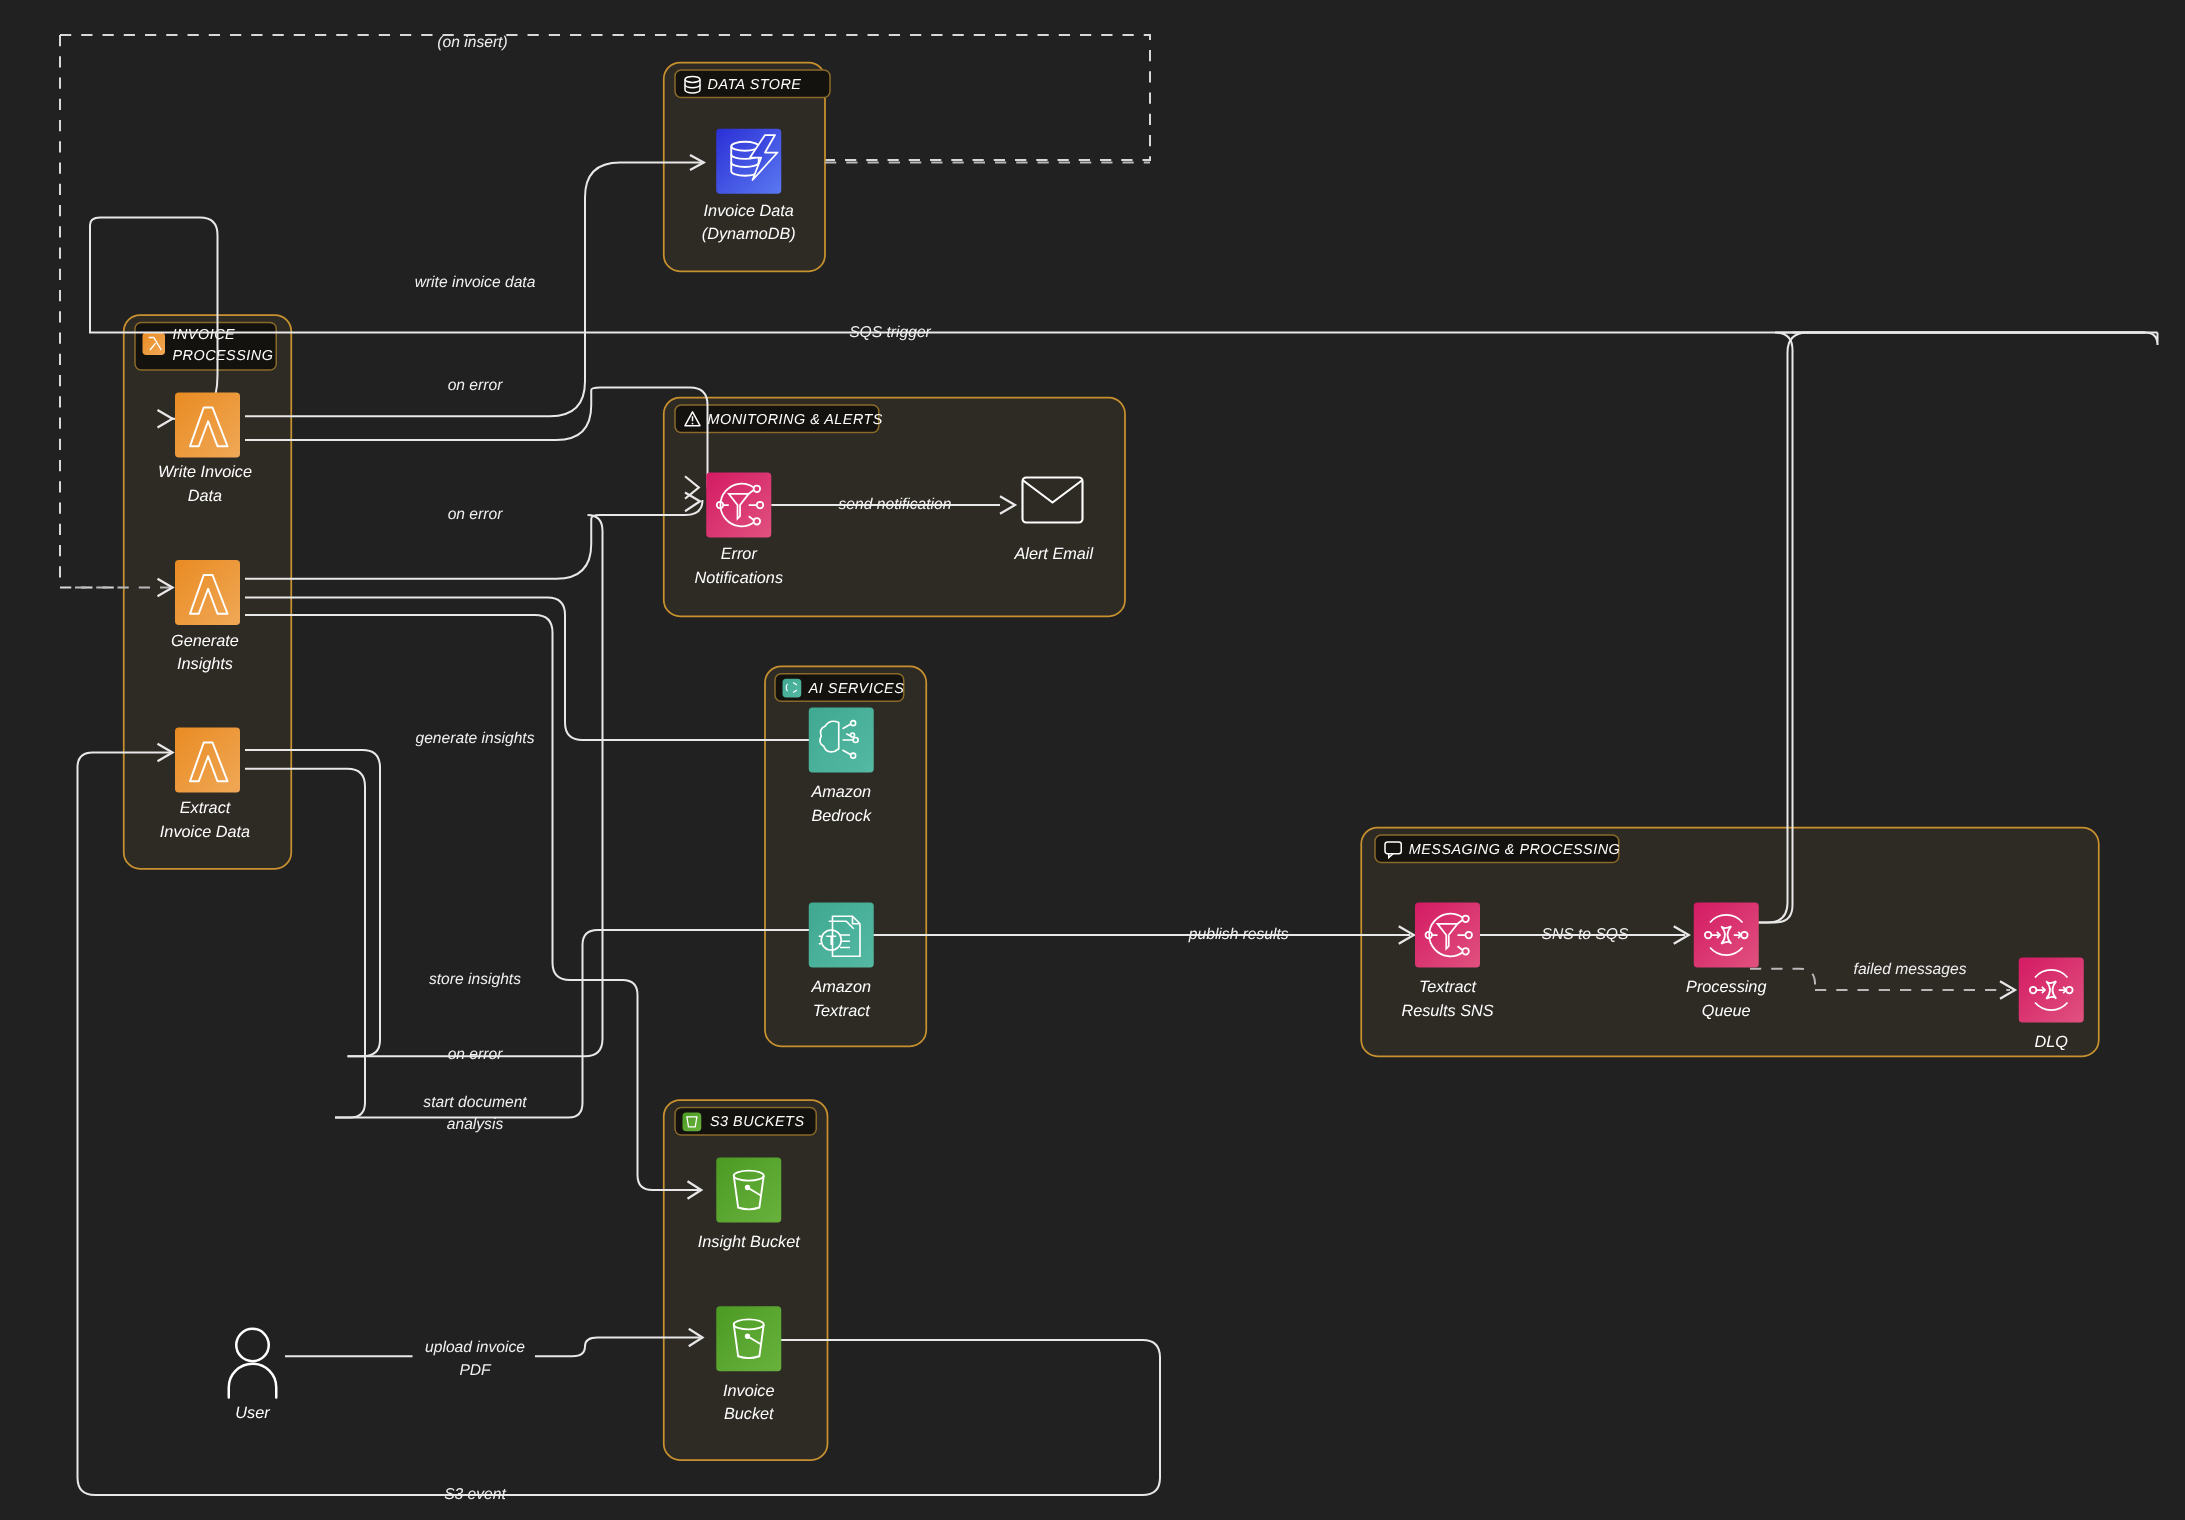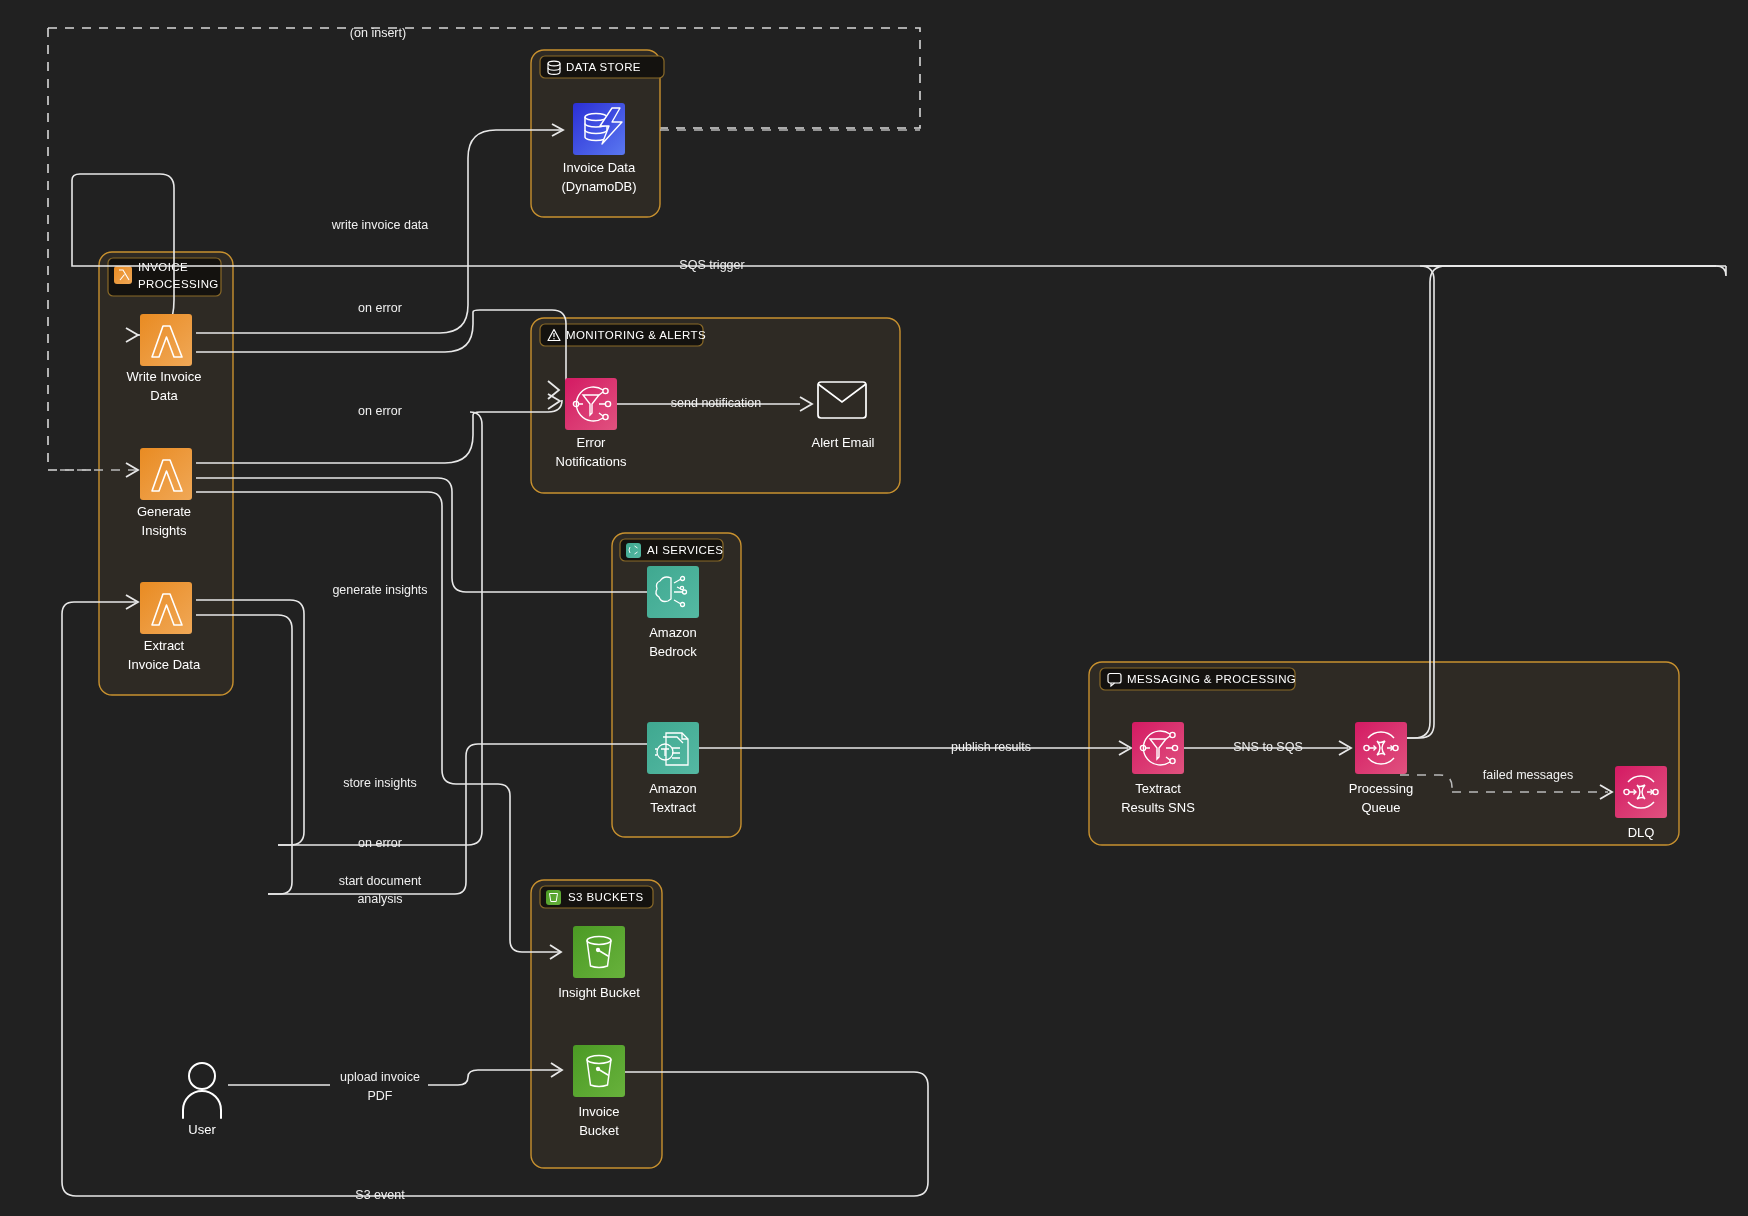--- a/index.html
+++ b/index.html
@@ -1,18 +1,18 @@
 <!DOCTYPE html>
 <html><head>
 <meta charset="utf-8">
 <style>
   html,body{margin:0;padding:0;background:#212121;}
   body{width:1748px;height:1216px;overflow:hidden;
        font-family:"Liberation Sans","DejaVu Sans",sans-serif;}
-  #stage{position:relative;width:1748px;height:1216px;background:#212121;}
+  #stage{position:relative;width:1748px;height:1216px;background:#212121;font-style:italic;}
   svg{position:absolute;top:0;left:0;}
   .edge{fill:none;stroke:#e8e8e8;stroke-width:1.6;}
   .edge-dash{fill:none;stroke:#b9b9b9;stroke-width:1.6;stroke-dasharray:9 8;}
   .grp-dash{fill:none;stroke:#d8d8d8;stroke-width:1.6;stroke-dasharray:9 8;}
   .arrow{fill:none;stroke:#e8e8e8;stroke-width:1.8;}
   .elabel{fill:#f0f0f0;font-size:12.5px;font-family:"Liberation Sans",sans-serif;
           text-anchor:middle;dominant-baseline:middle;}
   .nlabel{fill:#ffffff;font-size:13px;font-family:"Liberation Sans",sans-serif;
           text-anchor:middle;dominant-baseline:middle;}
   .glabel{fill:#ffffff;font-size:11.5px;font-family:"Liberation Sans",sans-serif;

